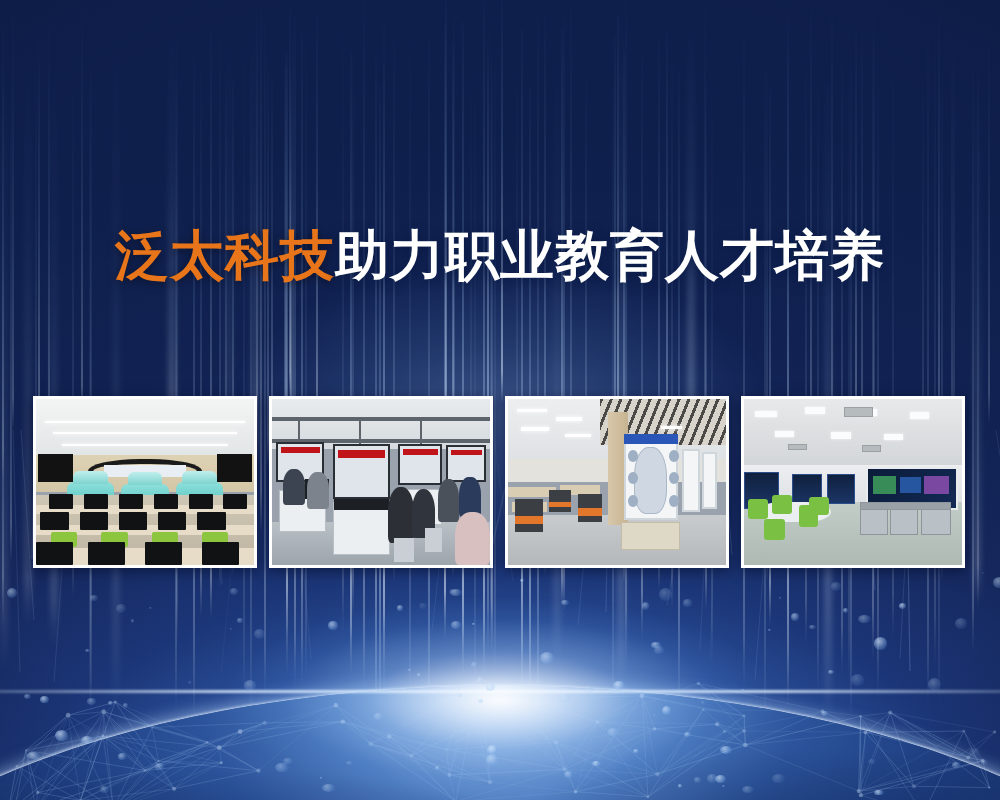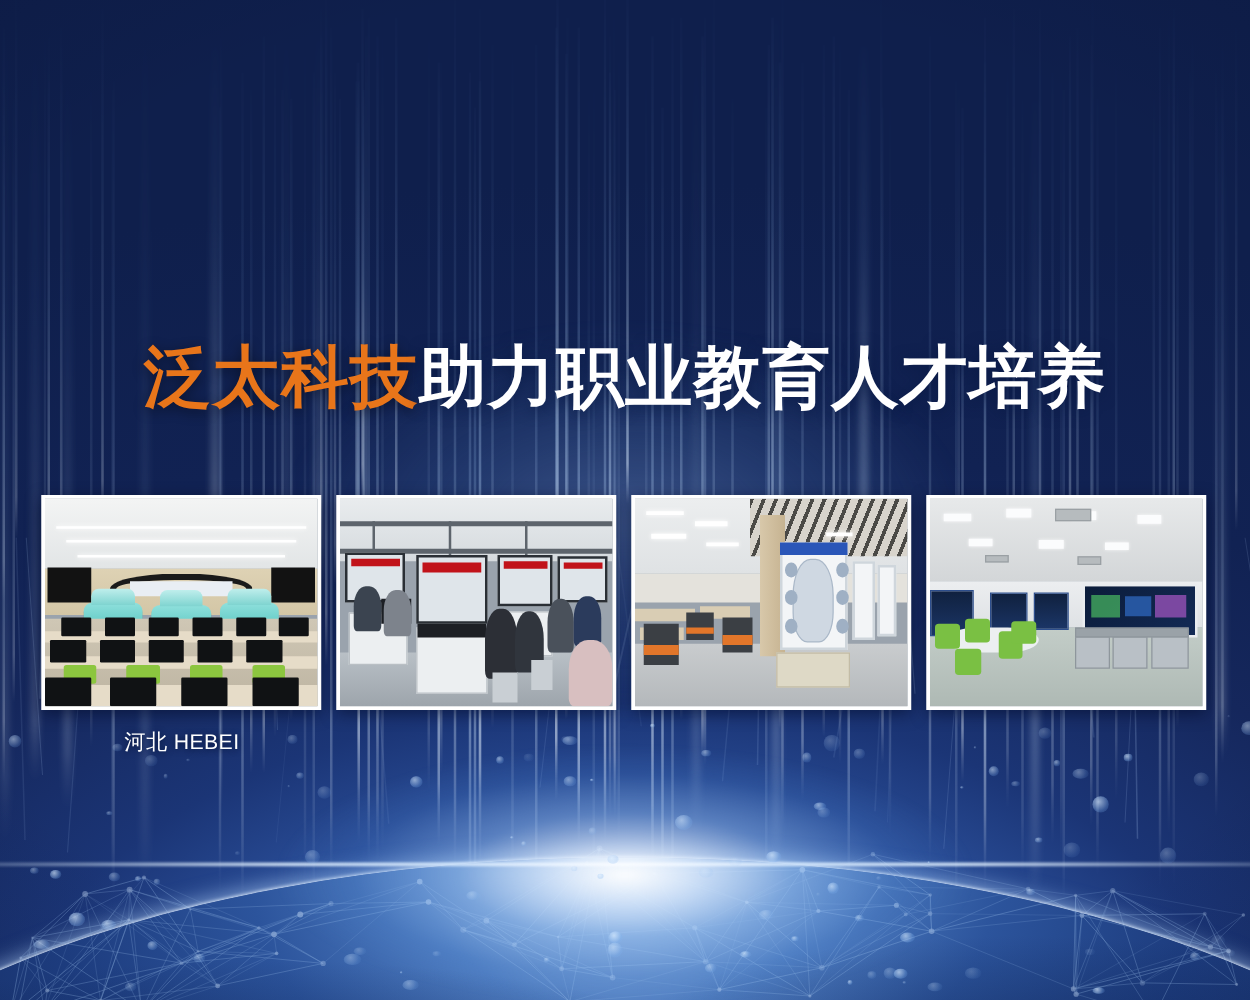--- a/index.html
+++ b/index.html
@@ -90,21 +90,20 @@
   .raylines{ position:absolute; left:0; top:430px; width:1000px; height:300px; opacity:.55; }
 
   
   .title{
     position:absolute; left:0; right:0; top:229px;
     text-align:center;
     white-space:nowrap;
     font-family:"DejaVu Sans","Liberation Sans",sans-serif;
     font-size:54px; font-weight:700; letter-spacing:1px;
     line-height:1;
-    margin-top:46px;
   }
   .t-orange{ color:#e8751a; text-shadow:0 2px 10px rgba(0,0,0,.45); }
   .t-white{ color:#ffffff; text-shadow:0 2px 12px rgba(8,24,66,.75); }
 
   .years{
     position:absolute; right:153px; top:305px;
     color:#e8751a;
     font-size:27px; font-weight:700; letter-spacing:.5px;
     text-shadow:0 2px 8px rgba(0,0,0,.4);
   }
@@ -912,16 +911,15 @@
         <div class="cons" style="left:53%;width:13%;top:66%;height:16%"></div>
         <div class="cons" style="left:67%;width:13%;top:66%;height:16%"></div>
         <div class="cons" style="left:81%;width:14%;top:65%;height:17%"></div>
         <div class="cons" style="left:53%;width:42%;top:62%;height:5%;background:#9aa2a8"></div>
       </div>
     </div>
 
   </div>
 
   <div class="caps">
-    <div class="cap">河北  HEBEI</div>
   </div>
 
 </div>
 
 </body></html>

